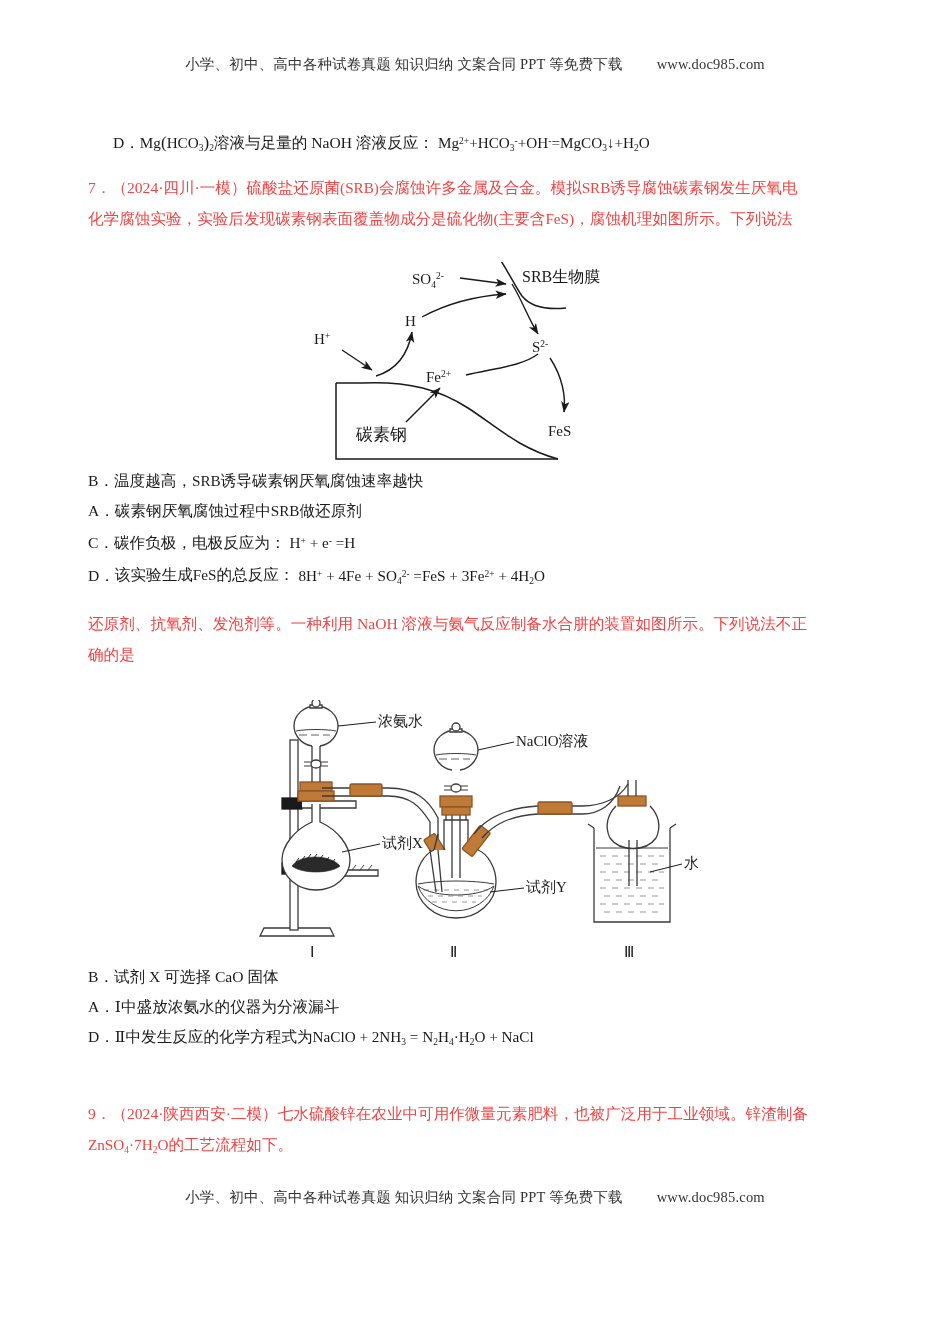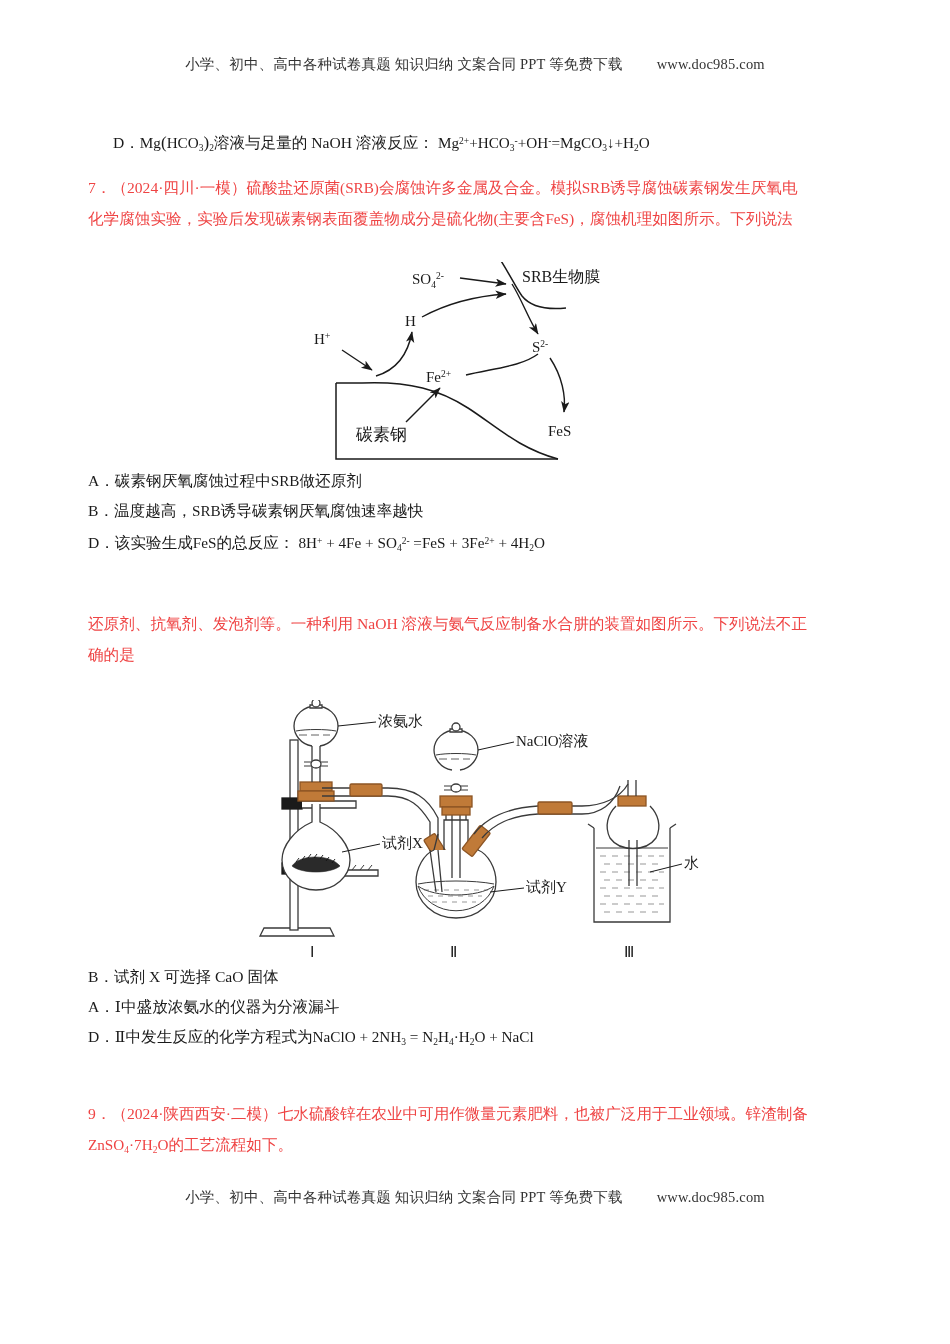--- a/index.html
+++ b/index.html
@@ -139,24 +139,27 @@
       <path d="M166,113 C196,106 222,104 238,92" fill="none" stroke="#1a1a1a" stroke-width="1.4"></path>
 
       <path d="M106,160 L140,126" fill="none" stroke="#1a1a1a" stroke-width="1.4" marker-end="url(#ah)"></path>
 
       <text x="56" y="178" font-family="Liberation Serif, Liberation Sans, sans-serif" font-size="17" fill="#1a1a1a">碳素钢</text>
     </svg>
   </div>
 
   <div id="q7-options">
     <div class="opt">
+      <span class="opt-label">B．</span><span>温度越高，<span class="mathf">SRB</span>诱导碳素钢厌氧腐蚀速率越快</span>
+    </div>
+    <div class="opt">
       <span class="opt-label">A．</span><span>碳素钢厌氧腐蚀过程中<span class="mathf">SRB</span>做还原剂</span>
     </div>
     <div class="opt">
-      <span class="opt-label">B．</span><span>温度越高，<span class="mathf">SRB</span>诱导碳素钢厌氧腐蚀速率越快</span>
+      <span class="opt-label">C．</span><span>碳作负极，电极反应为：</span><span class="gap-s"></span><span class="mathf">H<sup>+</sup> + e<sup>-</sup> =H</span>
     </div>
     <div class="opt">
       <span class="opt-label">D．</span><span>该实验生成<span class="mathf">FeS</span>的总反应：</span><span class="gap-s"></span><span class="mathf">8H<sup>+</sup> + 4Fe + SO<sub>4</sub><sup>2-</sup> =FeS + 3Fe<sup>2+</sup> + 4H<sub>2</sub>O</span>
     </div>
   </div>
 
   <div id="q8-stem">
     <div class="para">还原剂、抗氧剂、发泡剂等。一种利用 NaOH 溶液与氨气反应制备水合肼的装置如图所示。下列说法不正</div>
     <div class="para">确的是</div>
   </div>

